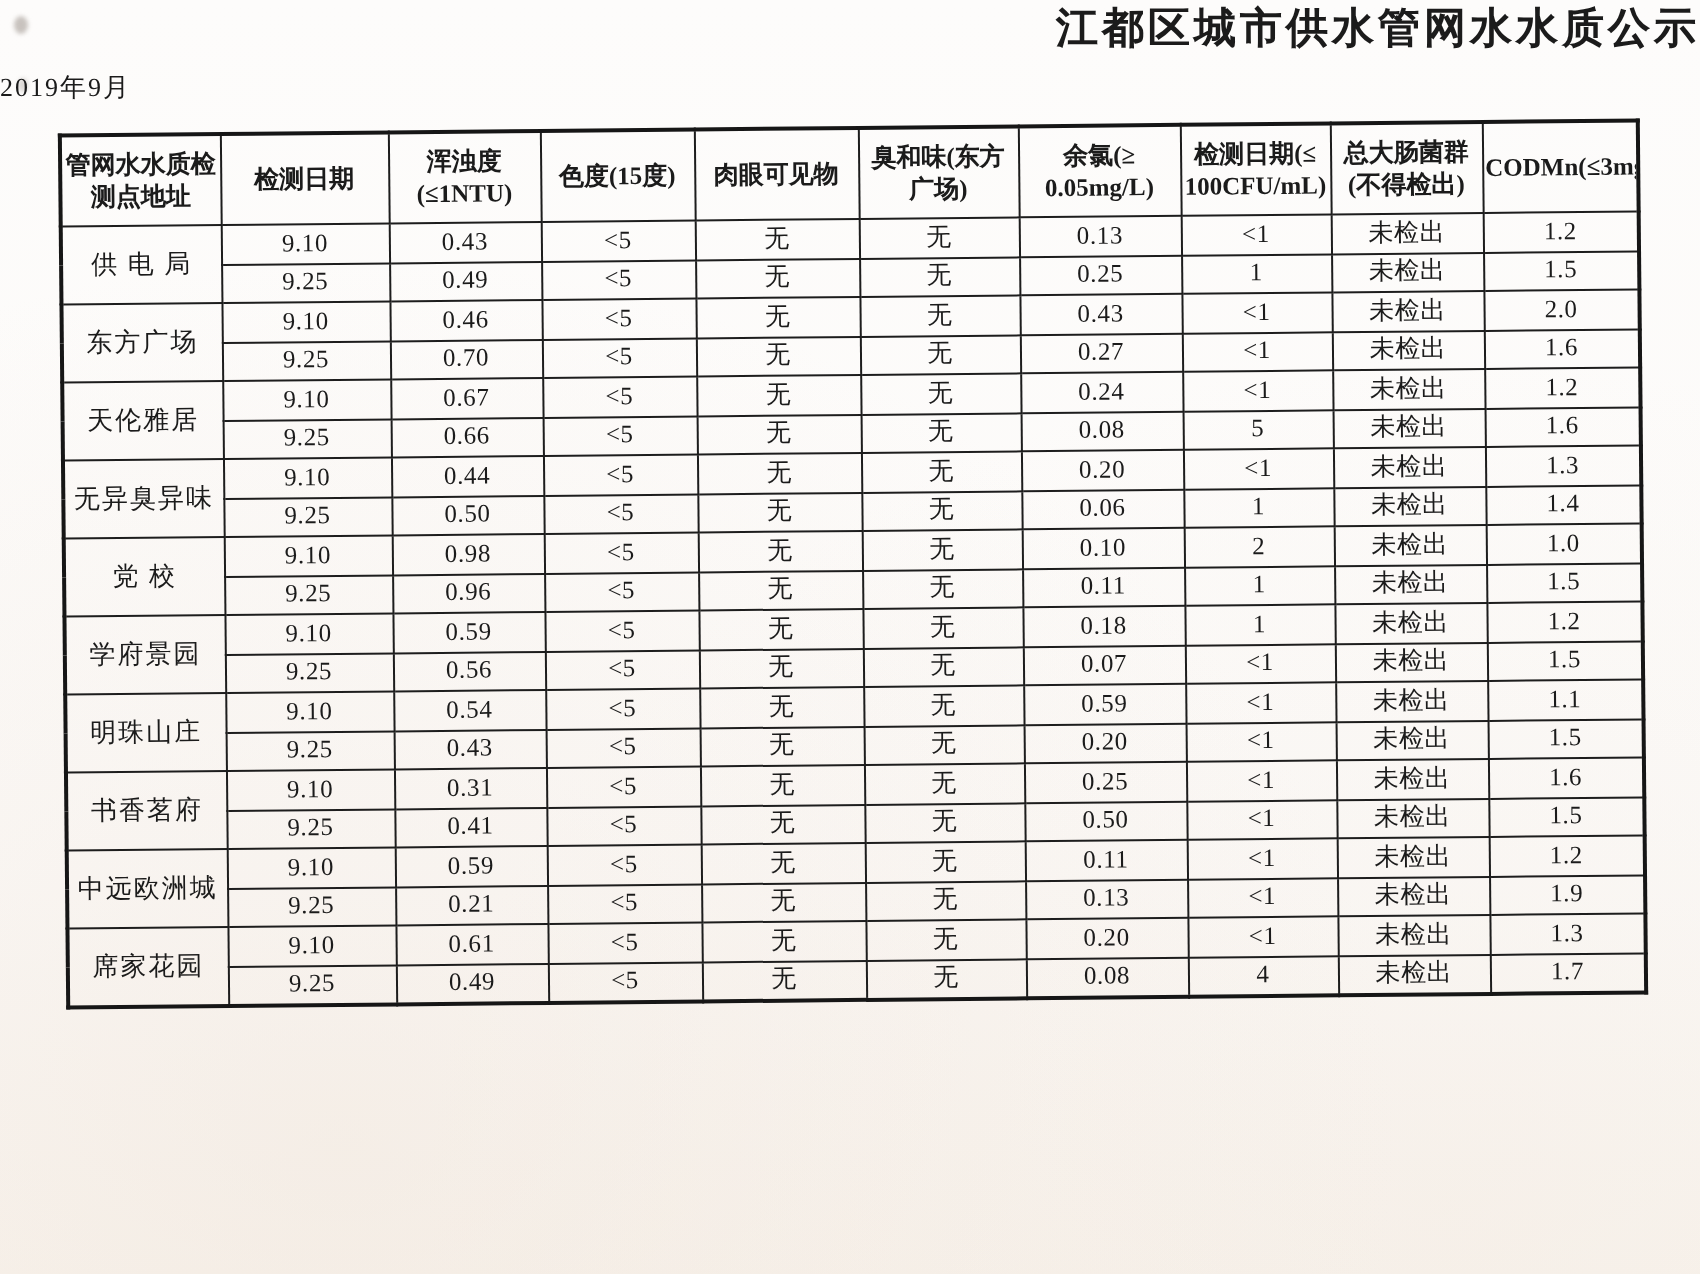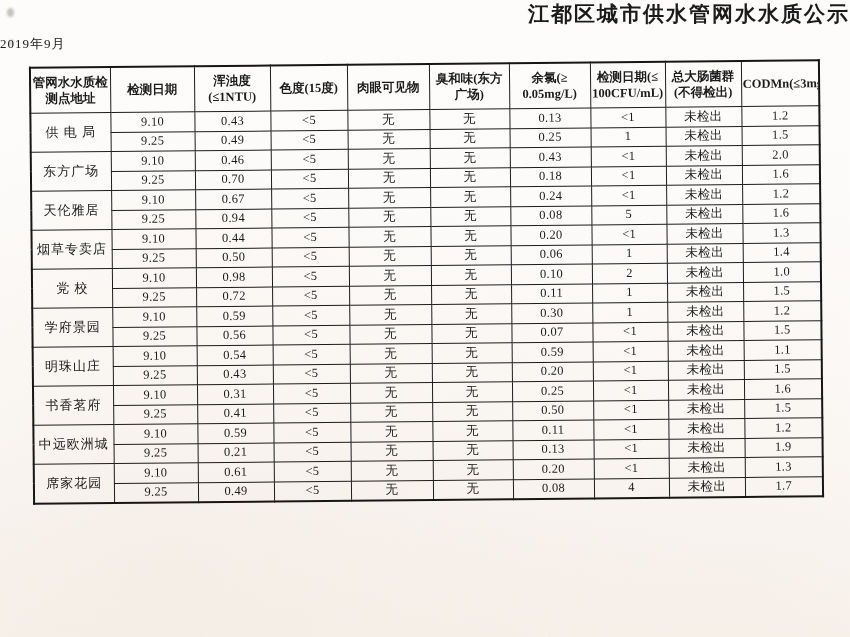--- a/index.html
+++ b/index.html
@@ -118,50 +118,50 @@
           <td>&lt;1</td>
           <td>未检出</td>
           <td>2.0</td>
         </tr>
         <tr>
           <td>9.25</td>
           <td>0.70</td>
           <td>&lt;5</td>
           <td>无</td>
           <td>无</td>
-          <td>0.18</td>
+          <td>0.27</td>
           <td>&lt;1</td>
           <td>未检出</td>
           <td>1.6</td>
         </tr>
         <tr>
           <td class="loc" rowspan="2">天伦雅居</td>
           <td>9.10</td>
           <td>0.67</td>
           <td>&lt;5</td>
           <td>无</td>
           <td>无</td>
           <td>0.24</td>
           <td>&lt;1</td>
           <td>未检出</td>
           <td>1.2</td>
         </tr>
         <tr>
           <td>9.25</td>
-          <td>0.94</td>
+          <td>0.66</td>
           <td>&lt;5</td>
           <td>无</td>
           <td>无</td>
           <td>0.08</td>
           <td>5</td>
           <td>未检出</td>
           <td>1.6</td>
         </tr>
         <tr>
-          <td class="loc" rowspan="2">烟草专卖店</td>
+          <td class="loc" rowspan="2">无异臭异味</td>
           <td>9.10</td>
           <td>0.44</td>
           <td>&lt;5</td>
           <td>无</td>
           <td>无</td>
           <td>0.20</td>
           <td>&lt;1</td>
           <td>未检出</td>
           <td>1.3</td>
         </tr>
@@ -183,37 +183,37 @@
           <td>&lt;5</td>
           <td>无</td>
           <td>无</td>
           <td>0.10</td>
           <td>2</td>
           <td>未检出</td>
           <td>1.0</td>
         </tr>
         <tr>
           <td>9.25</td>
-          <td>0.72</td>
+          <td>0.96</td>
           <td>&lt;5</td>
           <td>无</td>
           <td>无</td>
           <td>0.11</td>
           <td>1</td>
           <td>未检出</td>
           <td>1.5</td>
         </tr>
         <tr>
           <td class="loc" rowspan="2">学府景园</td>
           <td>9.10</td>
           <td>0.59</td>
           <td>&lt;5</td>
           <td>无</td>
           <td>无</td>
-          <td>0.30</td>
+          <td>0.18</td>
           <td>1</td>
           <td>未检出</td>
           <td>1.2</td>
         </tr>
         <tr>
           <td>9.25</td>
           <td>0.56</td>
           <td>&lt;5</td>
           <td>无</td>
           <td>无</td>

